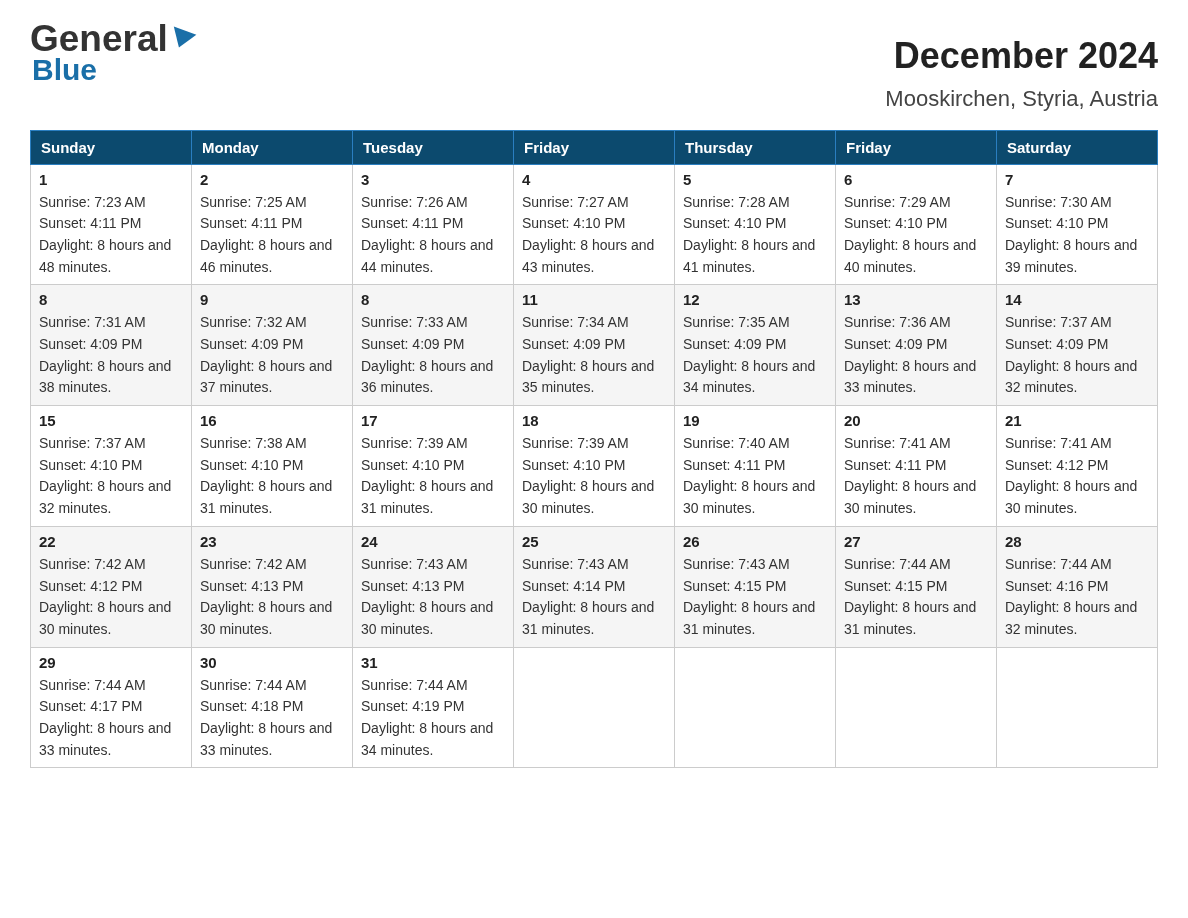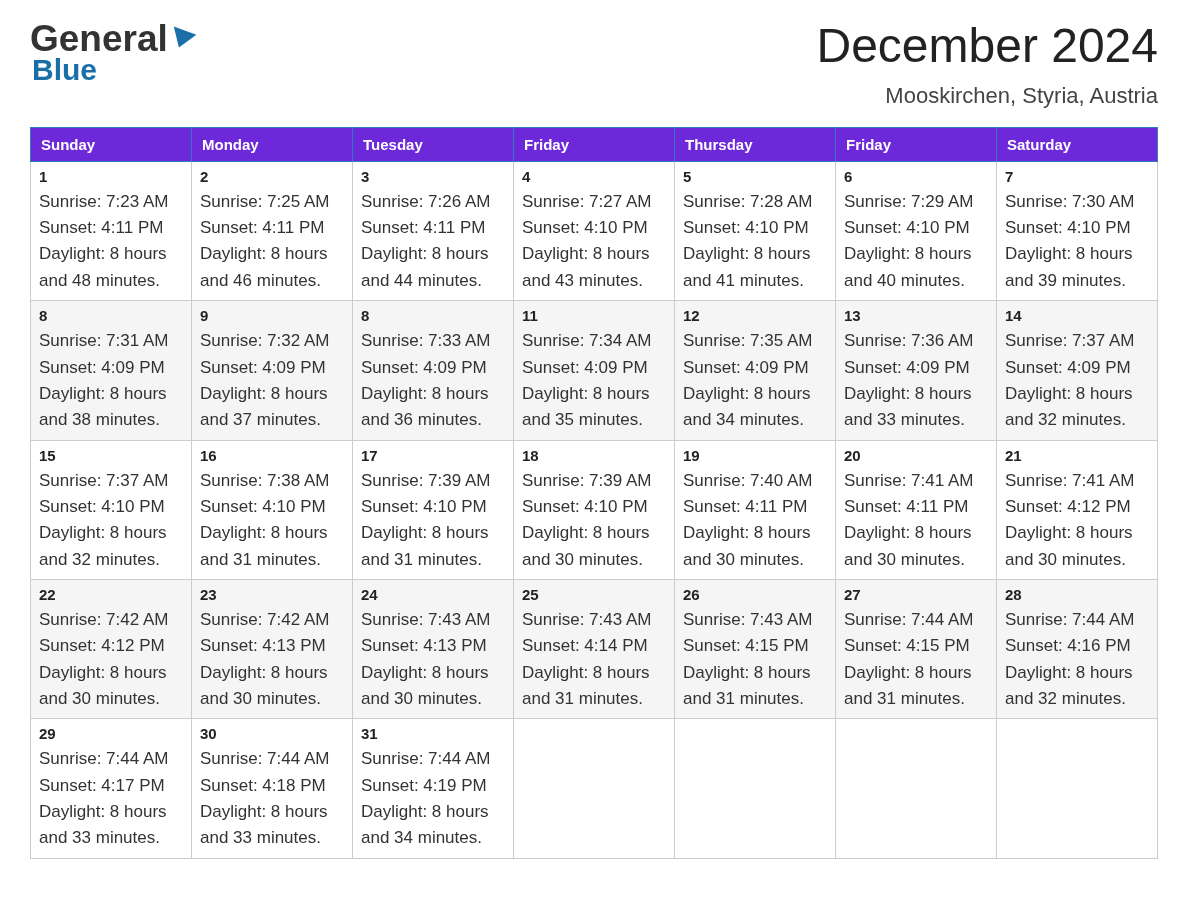--- a/index.html
+++ b/index.html
@@ -44,37 +44,38 @@
     }
     .logo-blue {
       color: #1a6fa8;
       font-size: 30px;
       font-weight: bold;
     }
     .title-area {
       text-align: right;
     }
     .month-title {
-      font-size: 48px;
-      font-weight: normal;
+      font-size: 36px;
+      font-weight: bold;
       color: #222;
       line-height: 1.1;
+      margin-top: 16px;
     }
     .location-subtitle {
       font-size: 22px;
       color: #444;
       margin-top: 10px;
     }
     .calendar-table {
       width: 100%;
       border-collapse: collapse;
       table-layout: fixed;
     }
     .calendar-table th {
-      background-color: #6d28d9;
+      background-color: #0c4a6e;
       color: #fff;
       font-size: 15px;
       font-weight: 600;
       padding: 8px 10px;
       text-align: left;
       border: 1px solid #2a7ec0;
     }
     .calendar-table td {
       border: 1px solid #ccc;
       vertical-align: top;
@@ -88,21 +89,21 @@
       background: #f5f5f5;
     }
     .day-number {
       font-size: 15px;
       font-weight: bold;
       color: #222;
       display: block;
       margin-bottom: 4px;
     }
     .day-info {
-      font-size: 17px;
+      font-size: 14px;
       line-height: 1.55;
       color: #333;
     }
     .empty-cell {
       background: #fff !important;
     }
   </style>
 </head>
 <body>
 

